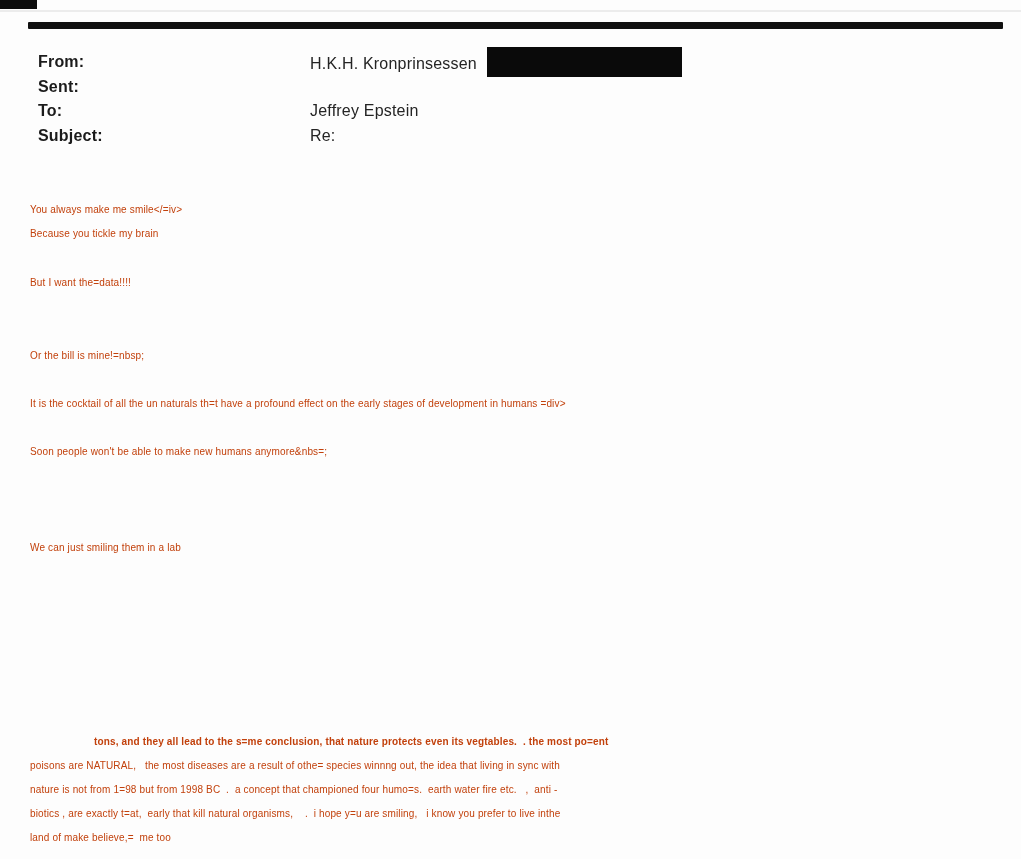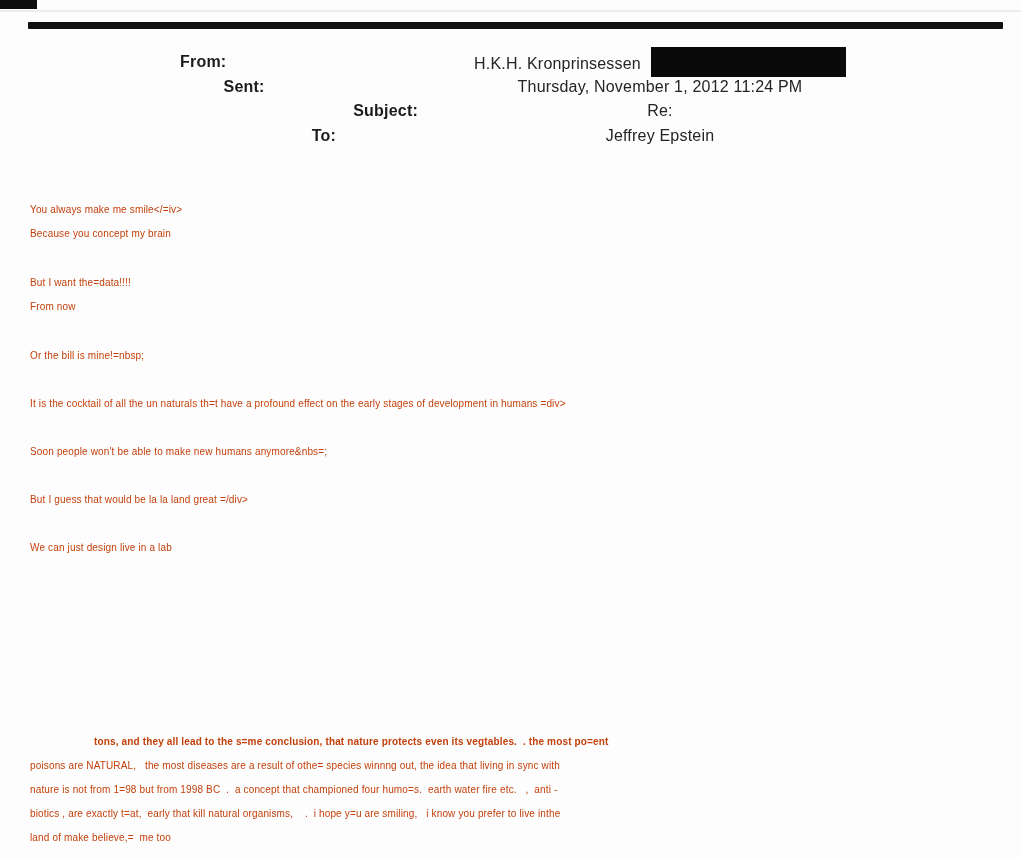--- a/index.html
+++ b/index.html
@@ -39,31 +39,29 @@
     position: absolute;
     left: 38px; top: 50px;
     width: 950px;
   }
   .header-row {
     display: flex;
     height: 24.7px;
     line-height: 24.7px;
     font-size: 16px;
     letter-spacing: 0.2px;
-    justify-content: center;
   }
   .header-label {
     width: 272px;
     font-weight: 700;
     color: #1b1b1b;
   }
   .header-value {
     color: #242424;
     white-space: pre;
-    margin-left: 22px;
   }
   .redaction-bar {
     display: inline-block;
     width: 195px;
     height: 30px;
     background: #0a0a0a;
     vertical-align: middle;
     margin-left: 10px;
     position: relative;
     top: -3px;
@@ -94,60 +92,55 @@
   <div class="faint-scan-line"></div>
   <div class="top-rule"></div>
 
   <div class="header-block">
     <div class="header-row">
       <span class="header-label">From:</span>
       <span class="header-value"><span>H.K.H. Kronprinsessen</span><span class="redaction-bar"></span></span>
     </div>
     <div class="header-row">
       <span class="header-label">Sent:</span>
-      <span class="header-value">Thursday, November 1, 2012 11:24 PM</span>
+    </div>
+    <div class="header-row">
+      <span class="header-label">To:</span>
+      <span class="header-value">Jeffrey Epstein</span>
     </div>
     <div class="header-row">
       <span class="header-label">Subject:</span>
       <span class="header-value">Re:</span>
     </div>
-    <div class="header-row">
-      <span class="header-label">To:</span>
-      <span class="header-value">Jeffrey Epstein</span>
-    </div>
   </div>
 
   <div class="body-para" style="top:198px">
     <div class="line">You always make me smile&lt;/=iv&gt;</div>
-    <div class="line">Because you concept my brain</div>
+    <div class="line">Because you tickle my brain</div>
   </div>
 
   <div class="body-para" style="top:271px">
     <div class="line">But I want the=data!!!!</div>
-    <div class="line">From now</div>
   </div>
 
   <div class="body-para" style="top:344px">
     <div class="line">Or the bill is mine!=nbsp;</div>
   </div>
 
   <div class="body-para" style="top:440px">
     <div class="line">Soon people won't be able to make new humans anymore&amp;nbs=;</div>
   </div>
 
   <div class="body-para" style="top:392px">
     <div class="line">It is the cocktail of all the un naturals th=t have a profound effect on the early stages of development in humans =div&gt;</div>
   </div>
 
-  <div class="body-para" style="top:488px">
-    <div class="line">But I guess that would be la la land great =/div&gt;</div>
-  </div>
 
   <div class="body-para" style="top:536px">
-    <div class="line">We can just design live in a lab</div>
+    <div class="line">We can just smiling them in a lab</div>
   </div>
 
 
   <div class="body-para" style="top:730px">
     <div class="line indent-first">tons, and they all lead to the s=me conclusion, that nature protects even its vegtables.  . the most po=ent</div>
     <div class="line">poisons are NATURAL,   the most diseases are a result of othe= species winnng out, the idea that living in sync with</div>
     <div class="line">nature is not from 1=98 but from 1998 BC  .  a concept that championed four humo=s.  earth water fire etc.   ,  anti -</div>
     <div class="line">biotics , are exactly t=at,  early that kill natural organisms,    .  i hope y=u are smiling,   i know you prefer to live inthe</div>
     <div class="line">land of make believe,=  me too</div>
   </div>

